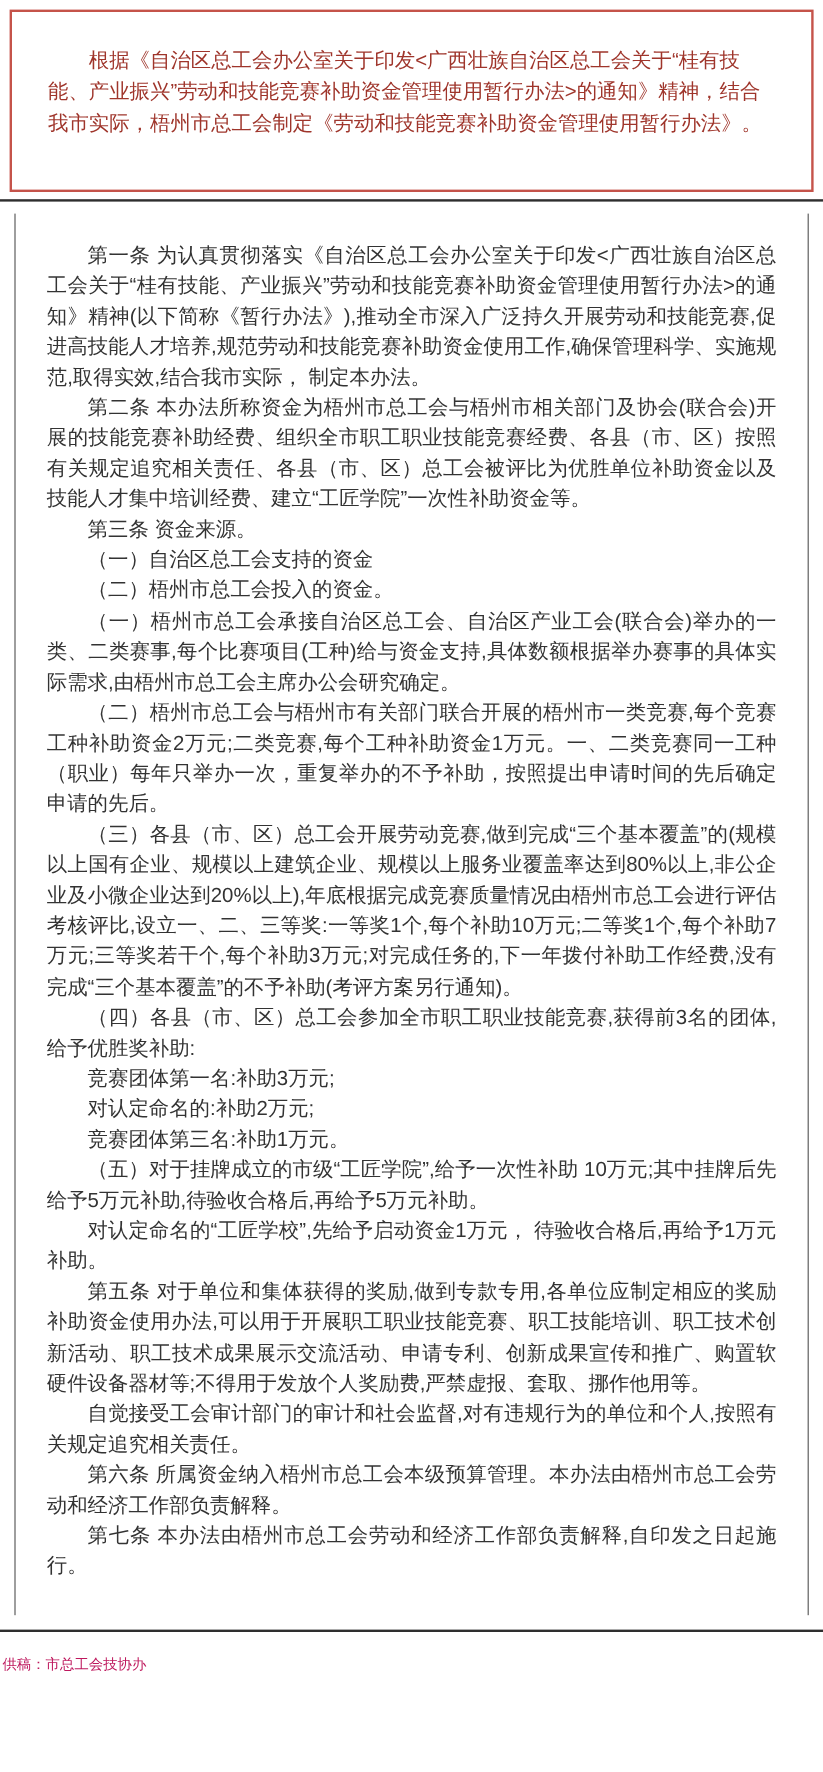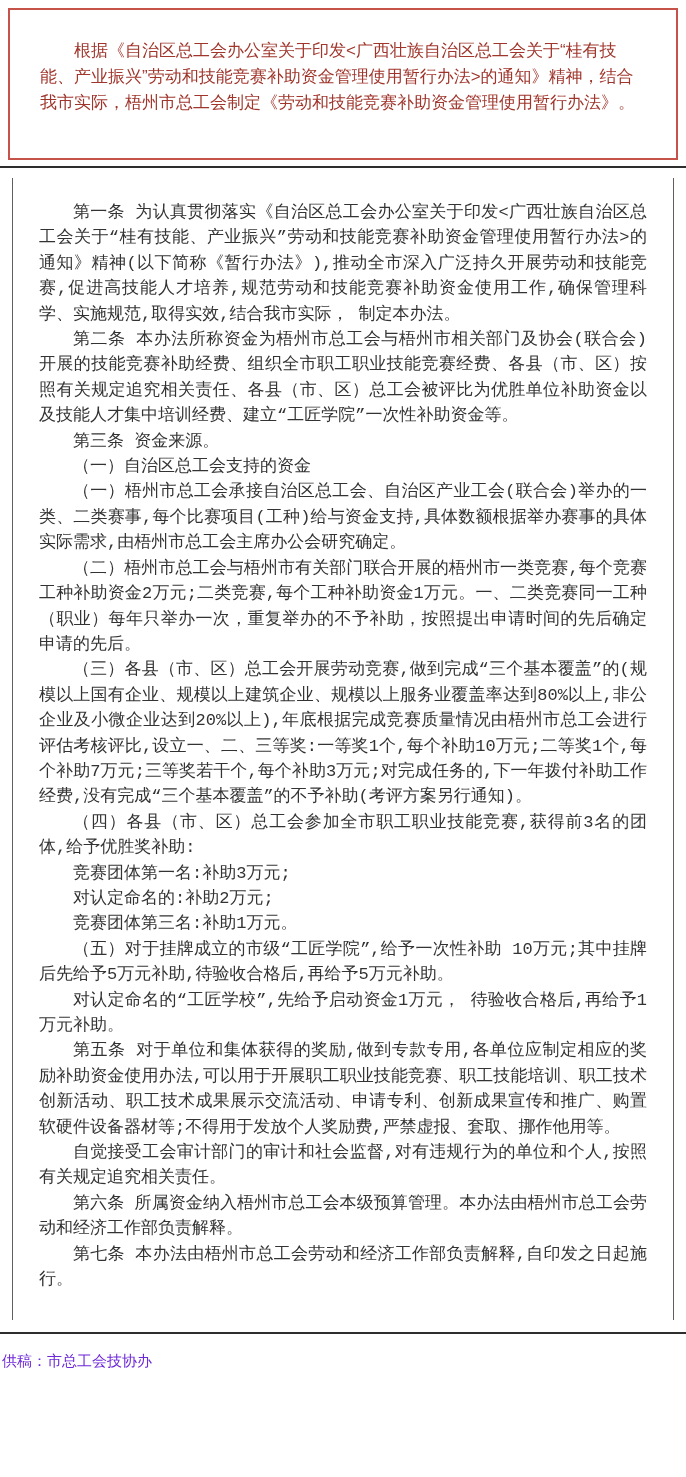--- a/index.html
+++ b/index.html
@@ -41,55 +41,55 @@
     margin-top: 12px;
   }
 
   
   .doc-box {
     margin: 10px 12px 0 12px;
     border-left: 1px solid #5f5f5f;
     border-right: 1px solid #5f5f5f;
     padding: 22px 26px 28px 26px;
     box-sizing: border-box;
-    font-family: Liberation Mono, monospace;
   }
   .doc-box p {
     margin: 0;
     font-size: 17px;
     line-height: 25.4px;
     text-indent: 2em;
     color: #333333;
     text-align: justify;
   }
 
   
   .credits {
     padding: 14px 8px 4px 2px;
   }
   .credits .credit-line {
-    font-size: 15px;
+    font-size: 12px;
     line-height: 26.5px;
-    color: #6d28d9;
+    color: #be185d;
   }
 </style>
 </head>
 <body>
 
 <div class="intro-box">
   <p>根据《自治区总工会办公室关于印发&lt;广西壮族自治区总工会关于“桂有技能、产业振兴”劳动和技能竞赛补助资金管理使用暂行办法&gt;的通知》精神，结合我市实际，梧州市总工会制定《劳动和技能竞赛补助资金管理使用暂行办法》。</p>
 </div>
 
 <hr class="divider">
 
 <div class="doc-box">
   <p>第一条 为认真贯彻落实《自治区总工会办公室关于印发&lt;广西壮族自治区总工会关于“桂有技能、产业振兴”劳动和技能竞赛补助资金管理使用暂行办法&gt;的通知》精神(以下简称《暂行办法》),推动全市深入广泛持久开展劳动和技能竞赛,促进高技能人才培养,规范劳动和技能竞赛补助资金使用工作,确保管理科学、实施规范,取得实效,结合我市实际， 制定本办法。</p>
   <p>第二条 本办法所称资金为梧州市总工会与梧州市相关部门及协会(联合会)开展的技能竞赛补助经费、组织全市职工职业技能竞赛经费、各县（市、区）按照有关规定追究相关责任、各县（市、区）总工会被评比为优胜单位补助资金以及技能人才集中培训经费、建立“工匠学院”一次性补助资金等。</p>
   <p>第三条  资金来源。</p>
   <p>（一）自治区总工会支持的资金</p>
+  <p>（二）梧州市总工会投入的资金。</p>
   <p>（一）梧州市总工会承接自治区总工会、自治区产业工会(联合会)举办的一类、二类赛事,每个比赛项目(工种)给与资金支持,具体数额根据举办赛事的具体实际需求,由梧州市总工会主席办公会研究确定。</p>
   <p>（二）梧州市总工会与梧州市有关部门联合开展的梧州市一类竞赛,每个竞赛工种补助资金2万元;二类竞赛,每个工种补助资金1万元。一、二类竞赛同一工种（职业）每年只举办一次，重复举办的不予补助，按照提出申请时间的先后确定申请的先后。</p>
   <p>（三）各县（市、区）总工会开展劳动竞赛,做到完成“三个基本覆盖”的(规模以上国有企业、规模以上建筑企业、规模以上服务业覆盖率达到80%以上,非公企业及小微企业达到20%以上),年底根据完成竞赛质量情况由梧州市总工会进行评估考核评比,设立一、二、三等奖:一等奖1个,每个补助10万元;二等奖1个,每个补助7万元;三等奖若干个,每个补助3万元;对完成任务的,下一年拨付补助工作经费,没有完成“三个基本覆盖”的不予补助(考评方案另行通知)。</p>
   <p>（四）各县（市、区）总工会参加全市职工职业技能竞赛,获得前3名的团体,给予优胜奖补助:</p>
   <p>竞赛团体第一名:补助3万元;</p>
   <p>对认定命名的:补助2万元;</p>
   <p>竞赛团体第三名:补助1万元。</p>
   <p>（五）对于挂牌成立的市级“工匠学院”,给予一次性补助  10万元;其中挂牌后先给予5万元补助,待验收合格后,再给予5万元补助。</p>
   <p>对认定命名的“工匠学校”,先给予启动资金1万元， 待验收合格后,再给予1万元补助。</p>
   <p>第五条 对于单位和集体获得的奖励,做到专款专用,各单位应制定相应的奖励补助资金使用办法,可以用于开展职工职业技能竞赛、职工技能培训、职工技术创新活动、职工技术成果展示交流活动、申请专利、创新成果宣传和推广、购置软硬件设备器材等;不得用于发放个人奖励费,严禁虚报、套取、挪作他用等。</p>

